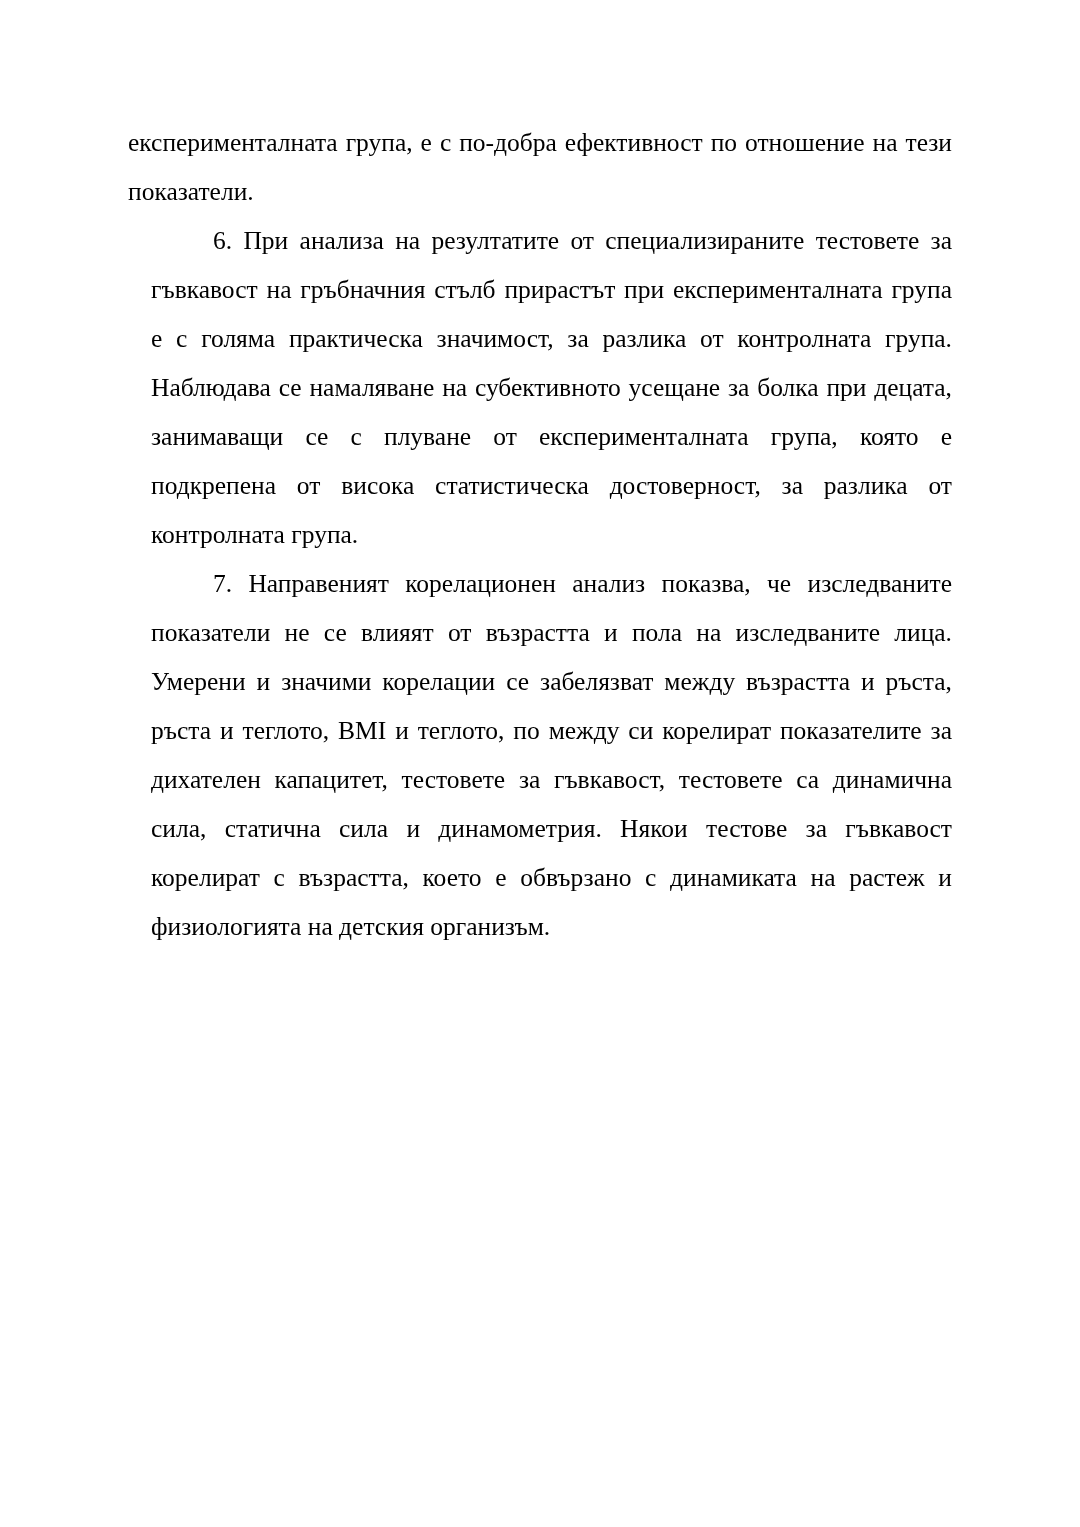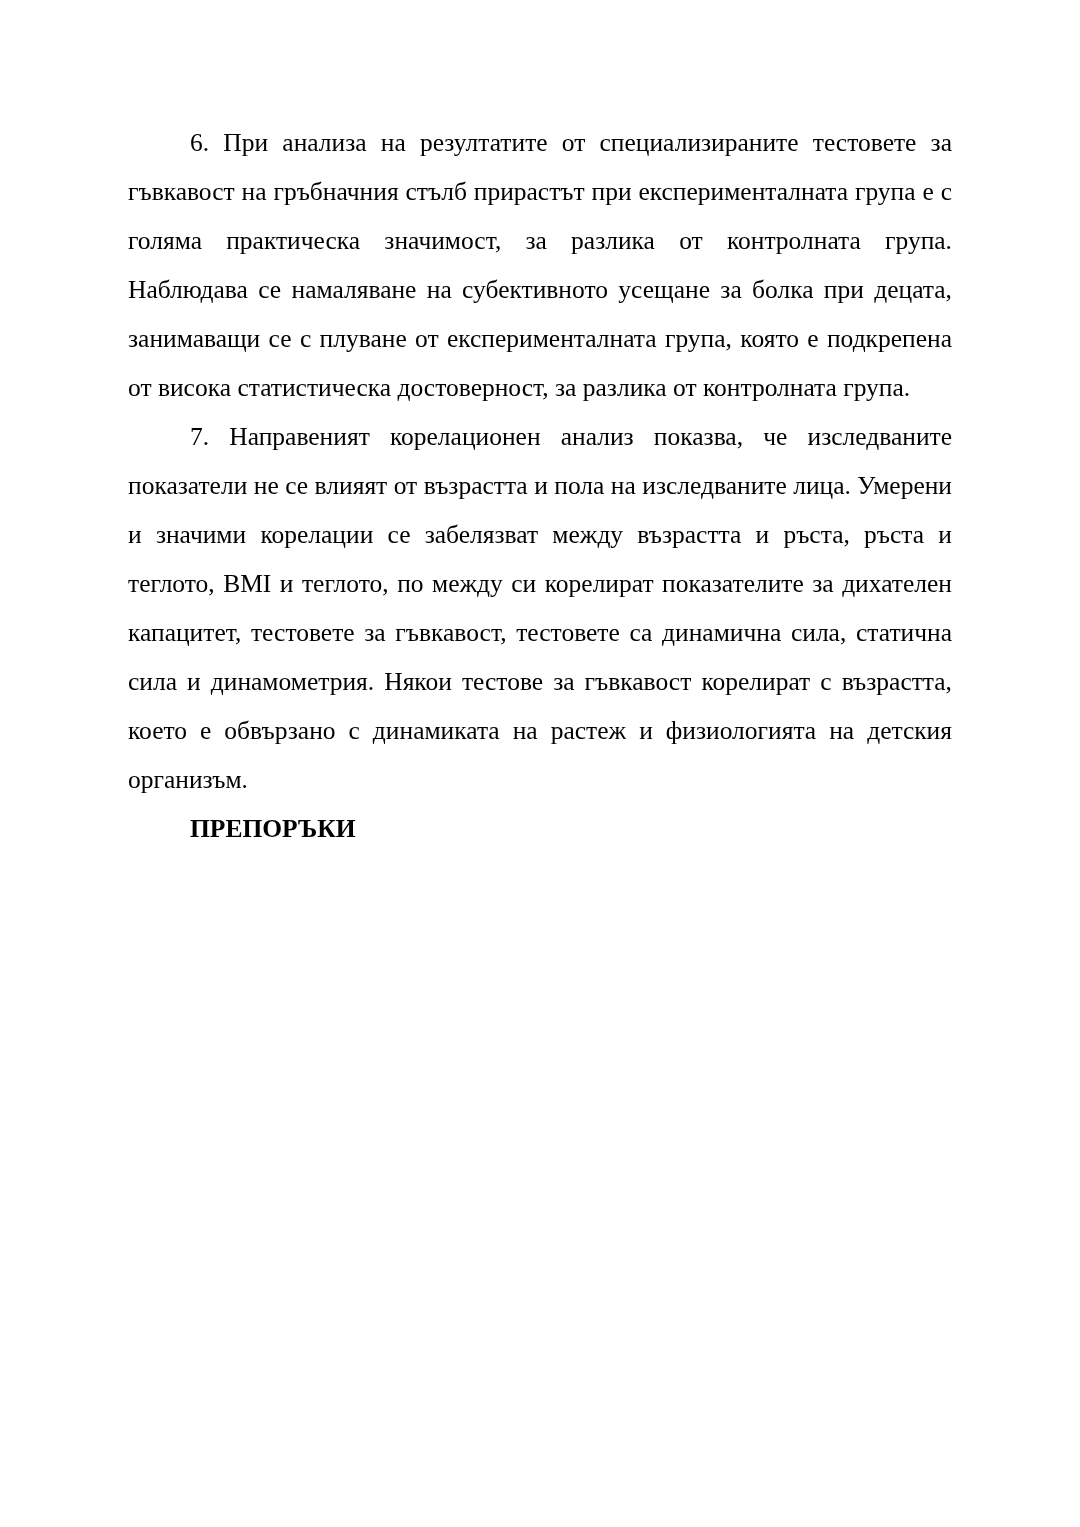--- a/index.html
+++ b/index.html
@@ -27,20 +27,21 @@
   p.para {
     margin: 0;
     font-size: 25.5px;
     line-height: 49px;
     text-align: justify;
     text-justify: inter-word;
     hyphens: none;
   }
   p.indent {
     text-indent: 62px;
+    margin-left: 23px;
   }
   h2.heading {
     margin: 0;
     font-size: 25.5px;
     line-height: 49px;
     font-weight: bold;
     text-indent: 62px;
     text-align: left;
   }
   .gap-before-heading {
@@ -49,24 +50,24 @@
   .gap-after-heading {
     margin-top: 44px;
   }
 </style>
 </head>
 <body>
 
 <div class="page">
   <div class="doc-body">
 
+    <p class="para">експерименталната група, е с по-добра ефективност по отношение на тези показатели.</p>
 
     <p class="para indent">6. При анализа на резултатите от специализираните тестовете за гъвкавост на гръбначния стълб прирастът при експерименталната група е с голяма практическа значимост, за разлика от контролната група. Наблюдава се намаляване на субективното усещане за болка при децата, занимаващи се с плуване от експерименталната група, която е подкрепена от висока статистическа достоверност, за разлика от контролната група.</p>
 
     <p class="para indent">7. Направеният корелационен анализ показва, че изследваните показатели не се влияят от възрастта и пола на изследваните лица. Умерени и значими корелации се забелязват между възрастта и ръста, ръста и теглото, BMI и теглото, по между си корелират показателите за дихателен капацитет, тестовете за гъвкавост, тестовете са динамична сила, статична сила и динамометрия. Някои тестове за гъвкавост корелират с възрастта, което е обвързано с динамиката на растеж и физиологията на детския организъм.</p>
 
-    <h2 class="heading gap-before-heading">ПРЕПОРЪКИ</h2>
 
 
 
 
   </div>
 </div>
 
 </body></html>

